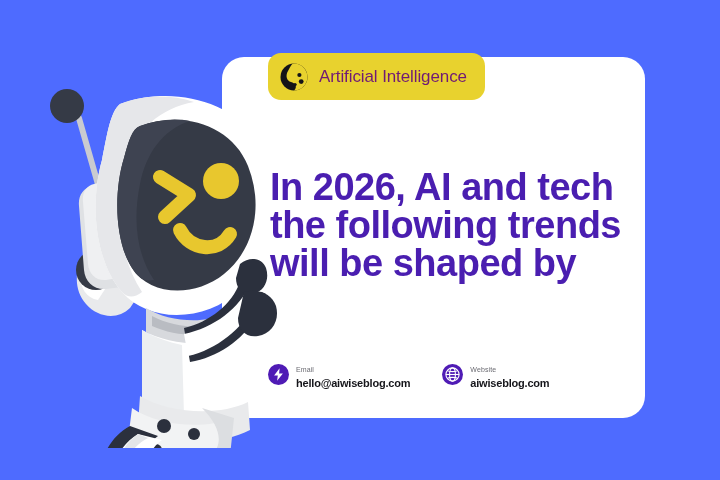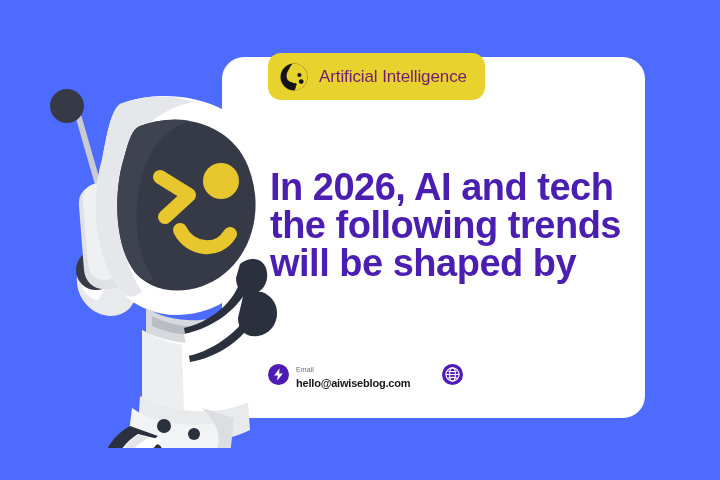--- a/index.html
+++ b/index.html
@@ -251,17 +251,21 @@
           <circle cx="10.5" cy="10.5" r="10.5" fill="#4f1bb5"></circle>
           <g fill="none" stroke="#ffffff" stroke-width="1.1">
             <circle cx="10.5" cy="10.5" r="6.6"></circle>
             <ellipse cx="10.5" cy="10.5" rx="2.9" ry="6.6"></ellipse>
             <line x1="3.9" y1="10.5" x2="17.1" y2="10.5"></line>
             <path d="M5.2 6.6 C7.3 8 13.7 8 15.8 6.6"></path>
             <path d="M5.2 14.4 C7.3 13 13.7 13 15.8 14.4"></path>
           </g>
         </svg>
       </span>
+      <span>
+        <span class="contact-label">Website</span>
+        <span class="contact-value" style="display:block">aiwiseblog.com</span>
+      </span>
     </div>
 
   </div>
 
 </div>
 
 </body></html>

